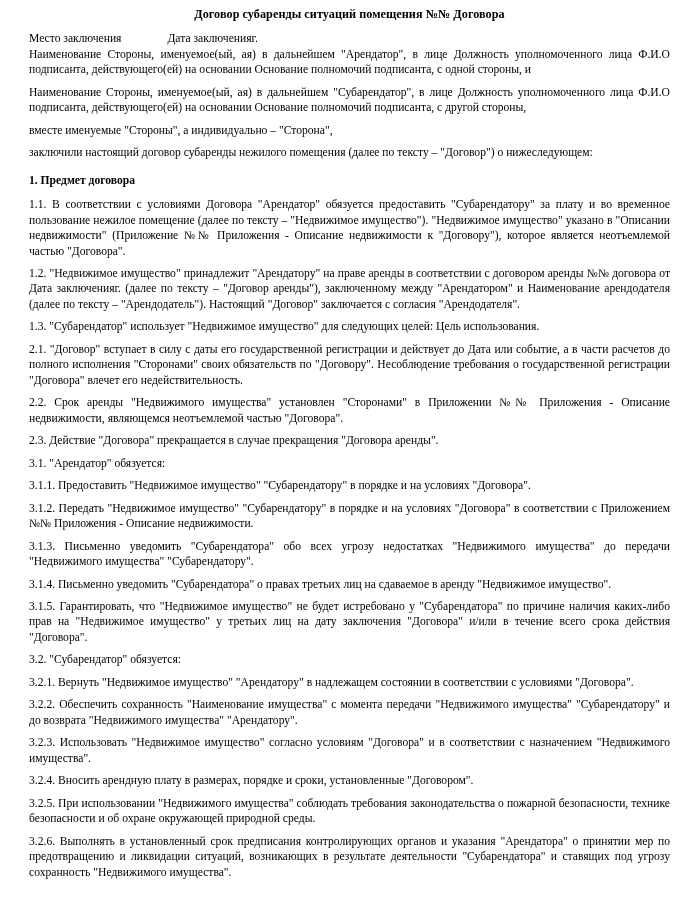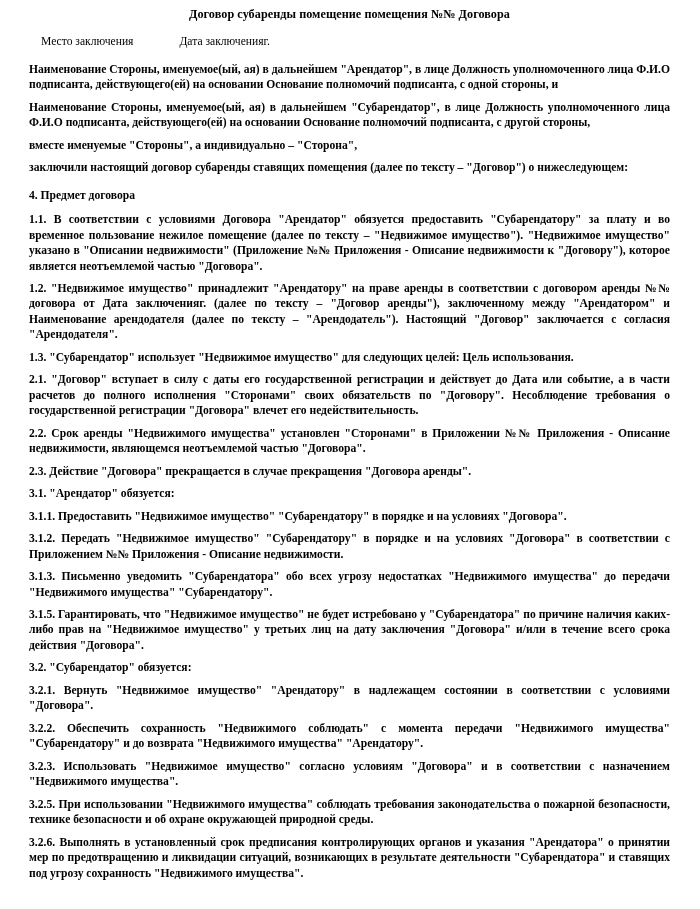--- a/index.html
+++ b/index.html
@@ -33,30 +33,29 @@
   }
   .preamble-block {
     margin: 0 0 7px 0;
   }
   p.para {
     margin: 0 0 7px 0;
     font-size: 11.6px;
     line-height: 1.335;
     text-align: justify;
     text-justify: inter-word;
-    font-weight: bold;
   }
   p.tight {
     margin: 0;
   }
   .place-line {
     font-size: 11.6px;
     line-height: 1.335;
     white-space: pre;
-    margin: 12px;
+    margin: 0;
   }
   .place-gap {
     display: inline-block;
     width: 46px;
   }
   h2.section-heading {
     font-size: 11.6px;
     font-weight: bold;
     line-height: 1.335;
     margin: 12px 0 9px 0;
@@ -64,45 +63,47 @@
   }
   .sec-first {
     margin-top: 14px;
   }
 </style>
 </head>
 <body>
 
 <div class="page">
 
-  <div class="doc-title">Договор субаренды помещение помещения №№ Договора</div>
+  <div class="doc-title">Договор субаренды ситуаций помещения №№ Договора</div>
 
   <div class="preamble-block">
     <div class="place-line"><span>Место заключения</span><span class="place-gap"></span><span>Дата заключенияг.</span></div>
     <p class="para tight">Наименование Стороны, именуемое(ый, ая) в дальнейшем "Арендатор", в лице Должность уполномоченного лица Ф.И.О подписанта, действующего(ей) на основании Основание полномочий подписанта, с одной стороны, и</p>
   </div>
 
   <p class="para">Наименование Стороны, именуемое(ый, ая) в дальнейшем "Субарендатор", в лице Должность уполномоченного лица Ф.И.О подписанта, действующего(ей) на основании Основание полномочий подписанта, с другой стороны,</p>
   <p class="para">вместе именуемые "Стороны", а индивидуально – "Сторона",</p>
-  <p class="para">заключили настоящий договор субаренды ставящих помещения (далее по тексту – "Договор") о нижеследующем:</p>
+  <p class="para">заключили настоящий договор субаренды нежилого помещения (далее по тексту – "Договор") о нижеследующем:</p>
 
-  <h2 class="section-heading sec-first">4. Предмет договора</h2>
+  <h2 class="section-heading sec-first">1. Предмет договора</h2>
   <p class="para">1.1. В соответствии с условиями Договора "Арендатор" обязуется предоставить "Субарендатору" за плату и во временное пользование нежилое помещение (далее по тексту – "Недвижимое имущество"). "Недвижимое имущество" указано в "Описании недвижимости" (Приложение №№ Приложения - Описание недвижимости к "Договору"), которое является неотъемлемой частью "Договора".</p>
   <p class="para">1.2. "Недвижимое имущество" принадлежит "Арендатору" на праве аренды в соответствии с договором аренды №№ договора от Дата заключенияг. (далее по тексту – "Договор аренды"), заключенному между "Арендатором" и Наименование арендодателя (далее по тексту – "Арендодатель"). Настоящий "Договор" заключается с согласия "Арендодателя".</p>
   <p class="para">1.3. "Субарендатор" использует "Недвижимое имущество" для следующих целей: Цель использования.</p>
 
   <p class="para">2.1. "Договор" вступает в силу с даты его государственной регистрации и действует до Дата или событие, а в части расчетов до полного исполнения "Сторонами" своих обязательств по "Договору". Несоблюдение требования о государственной регистрации "Договора" влечет его недействительность.</p>
   <p class="para">2.2. Срок аренды "Недвижимого имущества" установлен "Сторонами" в Приложении №№ Приложения - Описание недвижимости, являющемся неотъемлемой частью "Договора".</p>
   <p class="para">2.3. Действие "Договора" прекращается в случае прекращения "Договора аренды".</p>
 
   <p class="para">3.1. "Арендатор" обязуется:</p>
   <p class="para">3.1.1. Предоставить "Недвижимое имущество" "Субарендатору" в порядке и на условиях "Договора".</p>
   <p class="para">3.1.2. Передать "Недвижимое имущество" "Субарендатору" в порядке и на условиях "Договора" в соответствии с Приложением №№ Приложения - Описание недвижимости.</p>
   <p class="para">3.1.3. Письменно уведомить "Субарендатора" обо всех угрозу недостатках "Недвижимого имущества" до передачи "Недвижимого имущества" "Субарендатору".</p>
+  <p class="para">3.1.4. Письменно уведомить "Субарендатора" о правах третьих лиц на сдаваемое в аренду "Недвижимое имущество".</p>
   <p class="para">3.1.5. Гарантировать, что "Недвижимое имущество" не будет истребовано у "Субарендатора" по причине наличия каких-либо прав на "Недвижимое имущество" у третьих лиц на дату заключения "Договора" и/или в течение всего срока действия "Договора".</p>
   <p class="para">3.2. "Субарендатор" обязуется:</p>
   <p class="para">3.2.1. Вернуть "Недвижимое имущество" "Арендатору" в надлежащем состоянии в соответствии с условиями "Договора".</p>
-  <p class="para">3.2.2. Обеспечить сохранность "Недвижимого соблюдать" с момента передачи "Недвижимого имущества" "Субарендатору" и до возврата "Недвижимого имущества" "Арендатору".</p>
+  <p class="para">3.2.2. Обеспечить сохранность "Наименование имущества" с момента передачи "Недвижимого имущества" "Субарендатору" и до возврата "Недвижимого имущества" "Арендатору".</p>
   <p class="para">3.2.3. Использовать "Недвижимое имущество" согласно условиям "Договора" и в соответствии с назначением "Недвижимого имущества".</p>
+  <p class="para">3.2.4. Вносить арендную плату в размерах, порядке и сроки, установленные "Договором".</p>
   <p class="para">3.2.5. При использовании "Недвижимого имущества" соблюдать требования законодательства о пожарной безопасности, технике безопасности и об охране окружающей природной среды.</p>
   <p class="para">3.2.6. Выполнять в установленный срок предписания контролирующих органов и указания "Арендатора" о принятии мер по предотвращению и ликвидации ситуаций, возникающих в результате деятельности "Субарендатора" и ставящих под угрозу сохранность "Недвижимого имущества".</p>
 
 </div>
 
 </body></html>

